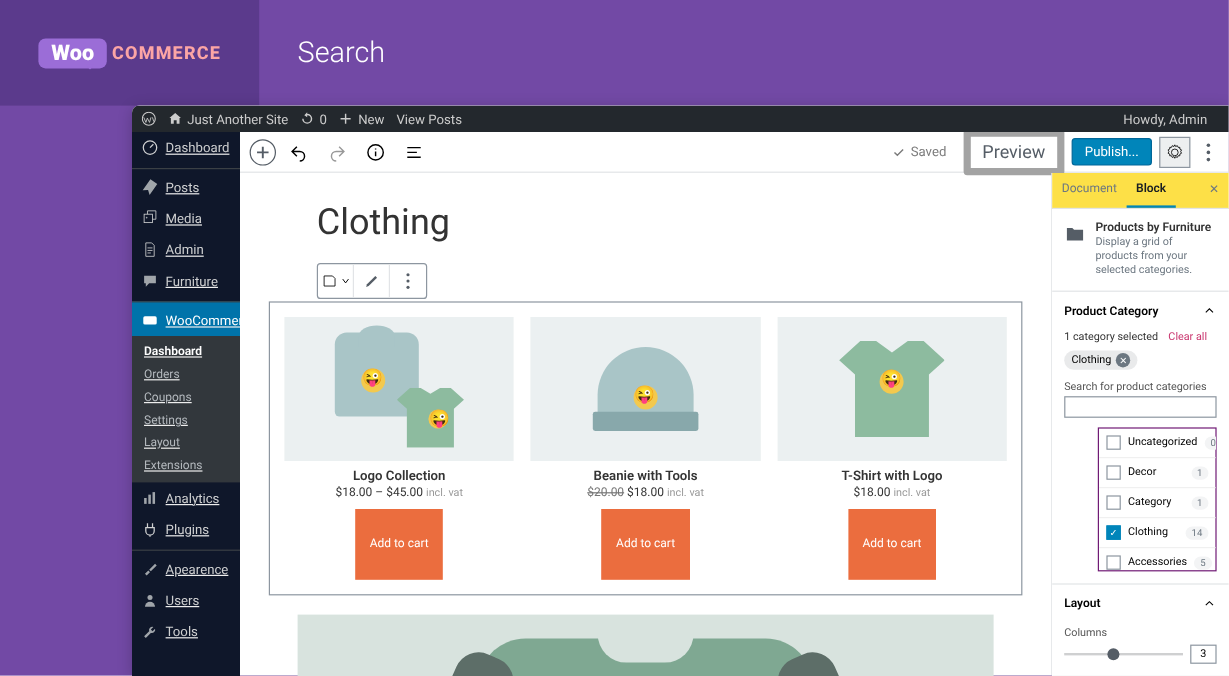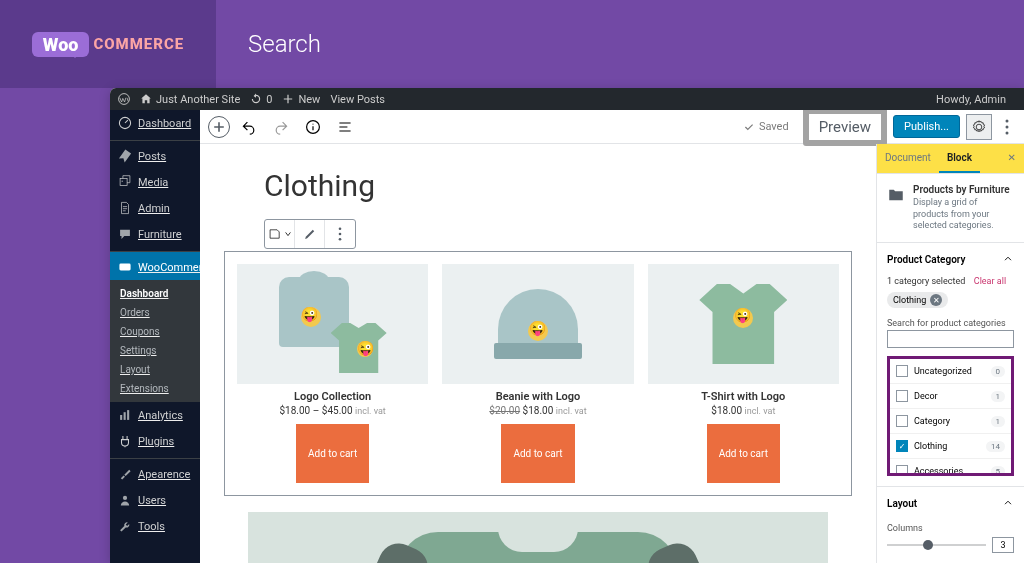--- a/index.html
+++ b/index.html
@@ -90,21 +90,21 @@
 .insp-section { border-bottom: 1px solid #e2e4e7; }
 .insp-section-head { padding: 10px 10px; font-weight: 600; font-size: 10px; display: flex; justify-content: space-between; align-items: center; cursor: pointer; }
 .insp-section-head svg { width: 12px; height: 12px; fill: #555d66; }
 .insp-section-body { padding: 0 10px 10px; }
 .sel-count { font-size: 9px; color: #333; }
 .clear-all { font-size: 9px; color: #c9356e; cursor: pointer; margin-left: 6px; }
 .chip { display: inline-flex; align-items: center; gap: 4px; background: #e9eaeb; border-radius: 10px; padding: 2px 6px; font-size: 9px; margin-top: 6px; }
 .chip .chip-x { width: 12px; height: 12px; border-radius: 50%; background: #6c7781; color: #fff; display: flex; align-items: center; justify-content: center; font-size: 8px; cursor: pointer; }
 .search-label { font-size: 9px; color: #555; margin-top: 10px; display: block; }
 .search-input { width: 100%; border: 1px solid #8d96a0; padding: 3px 4px; font-size: 9px; margin-top: 2px; }
-.cat-list { border: 3px solid #701a75; margin-top: 8px; max-height: 120px; overflow-y: auto; }
+.cat-list { border: 1px solid #701a75; margin-top: 8px; max-height: 120px; overflow-y: auto; margin-left: 28px; }
 .cat-item { display: flex; align-items: center; padding: 6px 6px; border-bottom: 1px solid #f0f0f0; font-size: 9px; gap: 6px; }
 .cat-item .chk { width: 12px; height: 12px; border: 1px solid #8d96a0; display: flex; align-items: center; justify-content: center; flex-shrink: 0; }
 .cat-item .chk.checked { background: #0085ba; border-color: #0085ba; }
 .cat-item .chk.checked::after { content: "✓"; color: #fff; font-size: 8px; }
 .cat-item .count { margin-left: auto; background: #f3f4f5; border-radius: 8px; padding: 1px 5px; font-size: 8px; color: #6c7781; }
 .slider-row { margin-top: 4px; }
 .slider-label { font-size: 9px; color: #555; }
 .slider-wrap { display: flex; align-items: center; gap: 6px; margin-top: 4px; }
 .slider-track { flex: 1; height: 2px; background: #cfd0d1; position: relative; }
 .slider-thumb { width: 10px; height: 10px; background: #555d66; border-radius: 50%; position: absolute; top: -4px; }
@@ -362,21 +362,21 @@
                 <div class="product-price"><span>$18.00</span> – <span>$45.00</span> <span class="vat">incl. vat</span></div>
                 <button class="add-cart">Add to cart</button>
               </div>
 
               <div class="product-card">
                 <div class="product-img">
                   <div class="beanie">
                       <div class="smile" style="left:30px;top:32px"></div>
                     </div>
                 </div>
-                <div class="product-title">Beanie with Logo</div>
+                <div class="product-title">Beanie with Tools</div>
                 <div class="product-price"><span class="strike">$20.00</span> <span>$18.00</span> <span class="vat">incl. vat</span></div>
                 <button class="add-cart">Add to cart</button>
               </div>
 
               <div class="product-card">
                 <div class="product-img">
                   <div class="tee-lg">
                       <div class="smile" style="left:34px;top:24px"></div>
                     </div>
                 </div>

